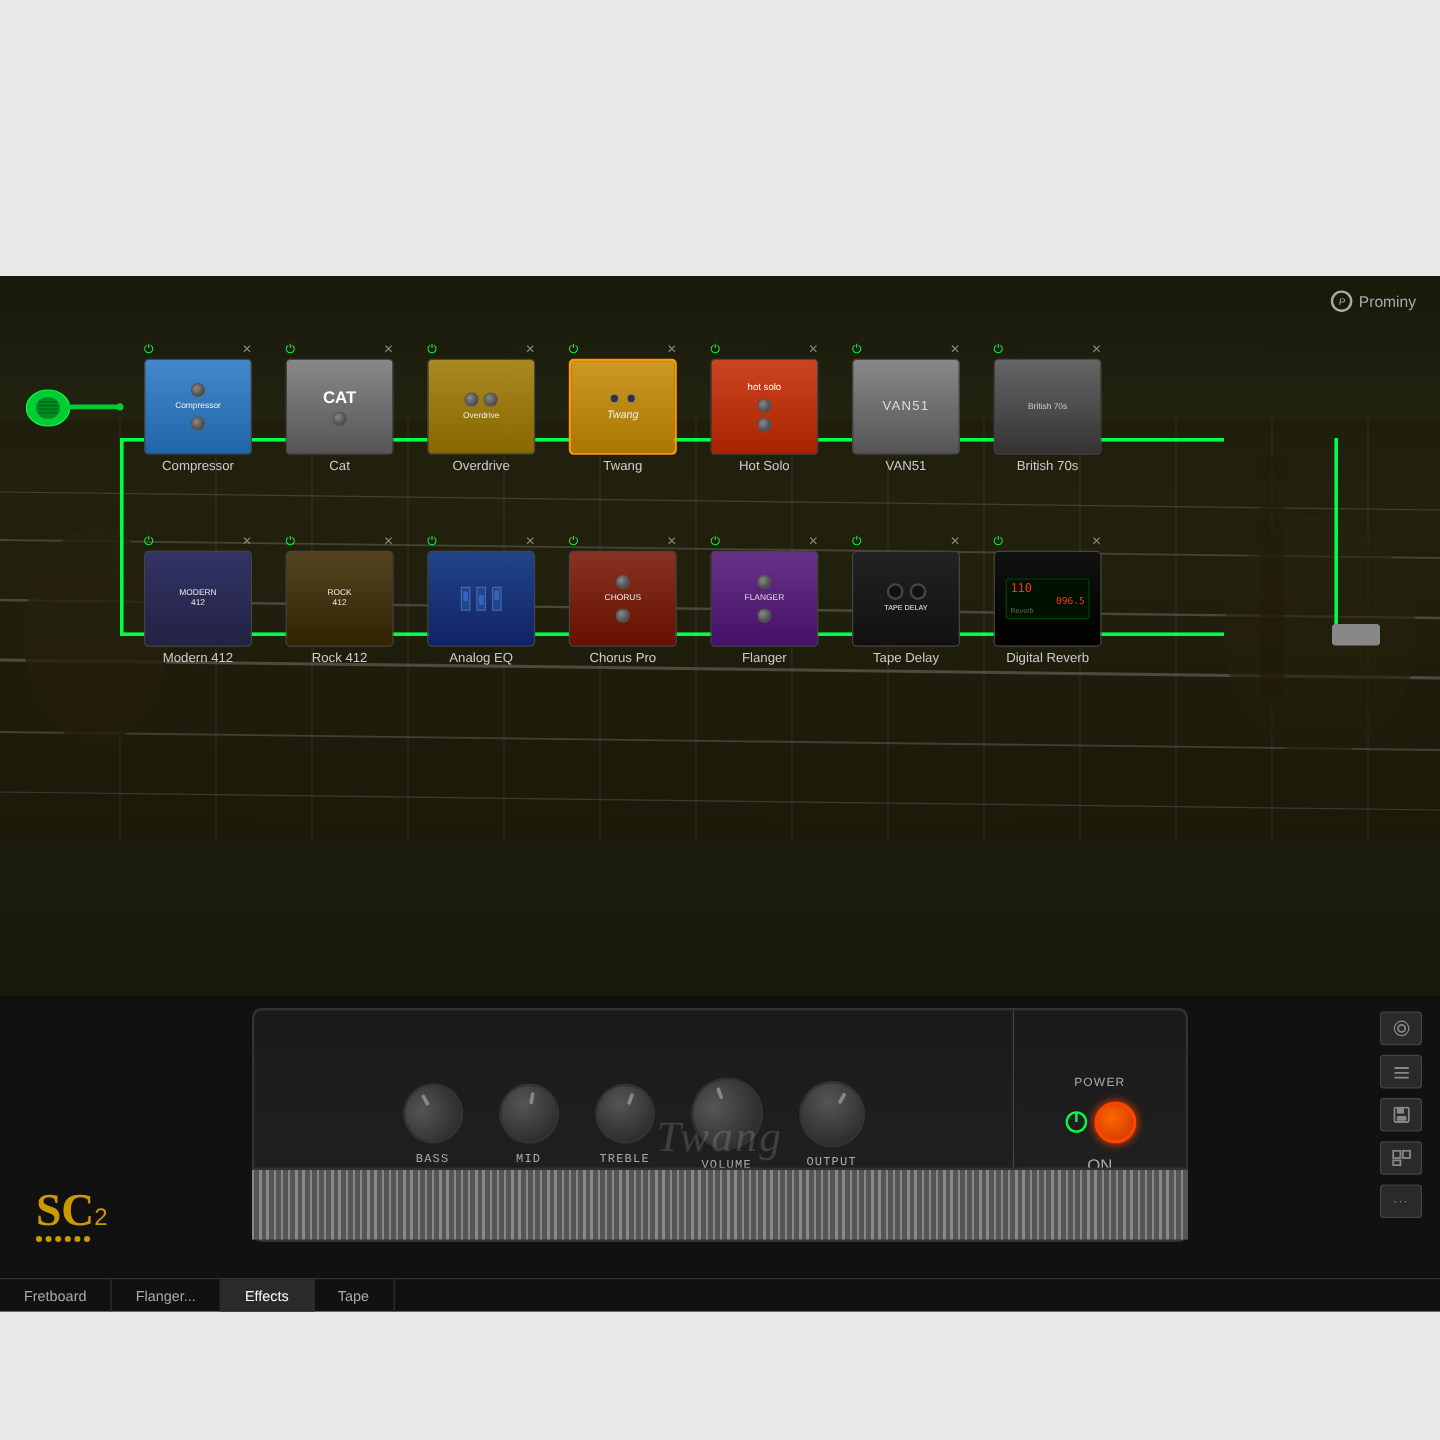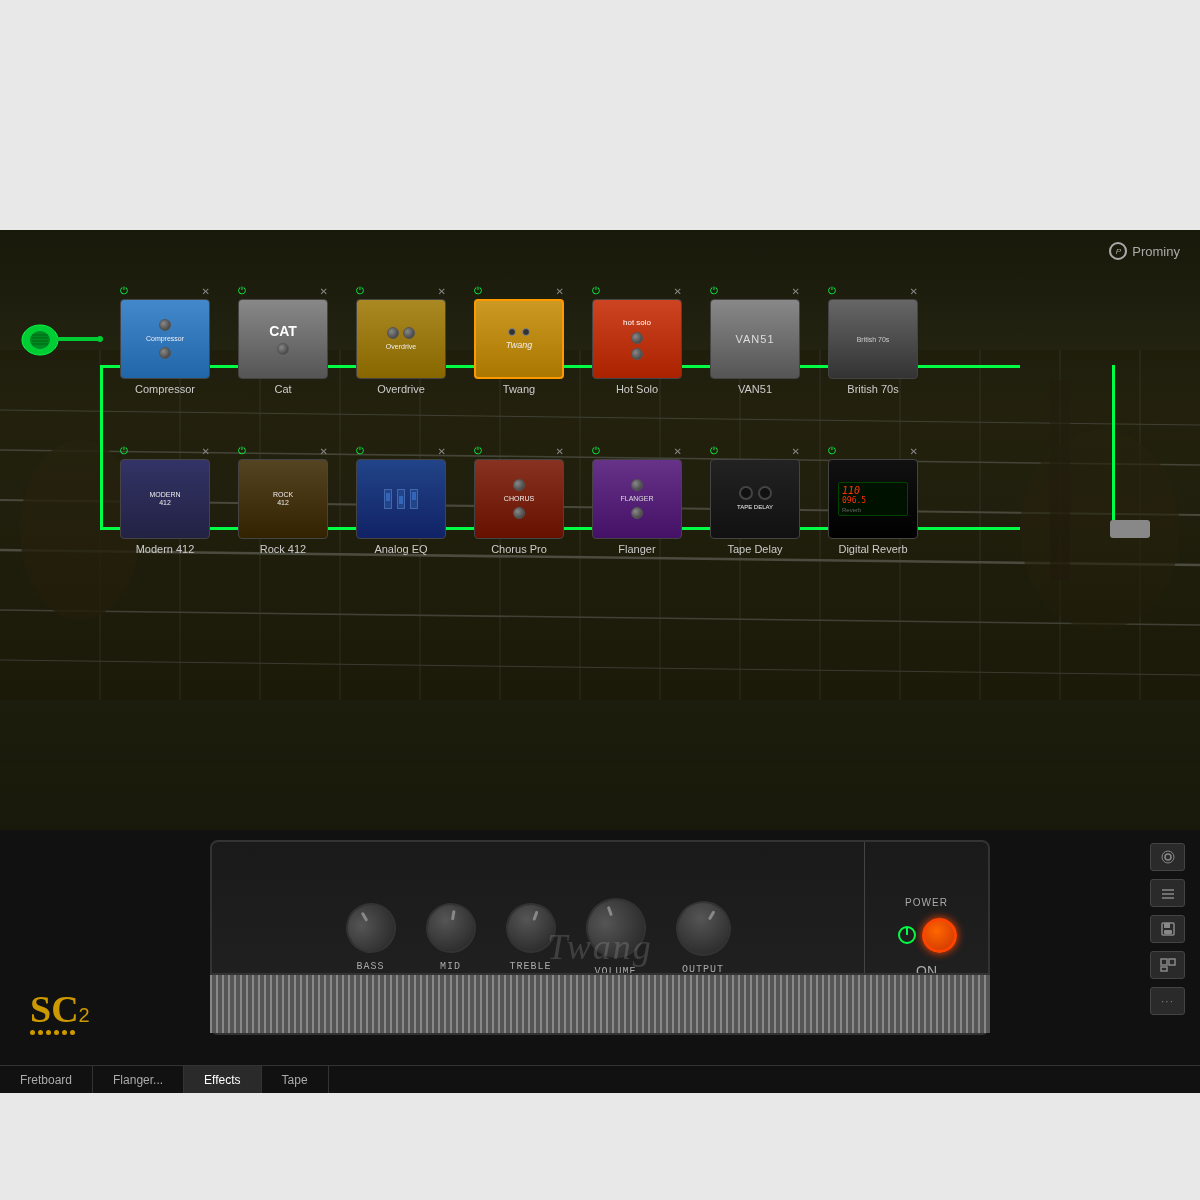--- a/index.html
+++ b/index.html
@@ -212,21 +212,21 @@
     }
 
     .knob-label {
       color: #aaa;
       font-size: 10px;
       letter-spacing: 1px;
       font-family: Liberation Mono, monospace;
     }
 
     .amp-right {
-      width: 124px;
+      width: 144px;
       display: flex;
       flex-direction: column;
       align-items: center;
       justify-content: center;
       gap: 10px;
       border-left: 1px solid #444;
       padding: 10px;
     }
 
     .power-label {
@@ -398,26 +398,26 @@
       width: 70px;
       background: #001100;
       border: 1px solid #004400;
       padding: 2px 3px;
       border-radius: 2px;
     }
     .digi-num {
       color: #ff3300;
       font-size: 10px;
       font-family: monospace;
-      font-style: italic;
     }
     .digi-num2 {
       color: #ff3300;
       font-size: 8px;
       font-family: monospace;
+      text-align: right;
     }
 
     
     .van51-text {
       font-size: 11px;
       color: #ddd;
       letter-spacing: 1px;
     }
 
     .british70s-text {

